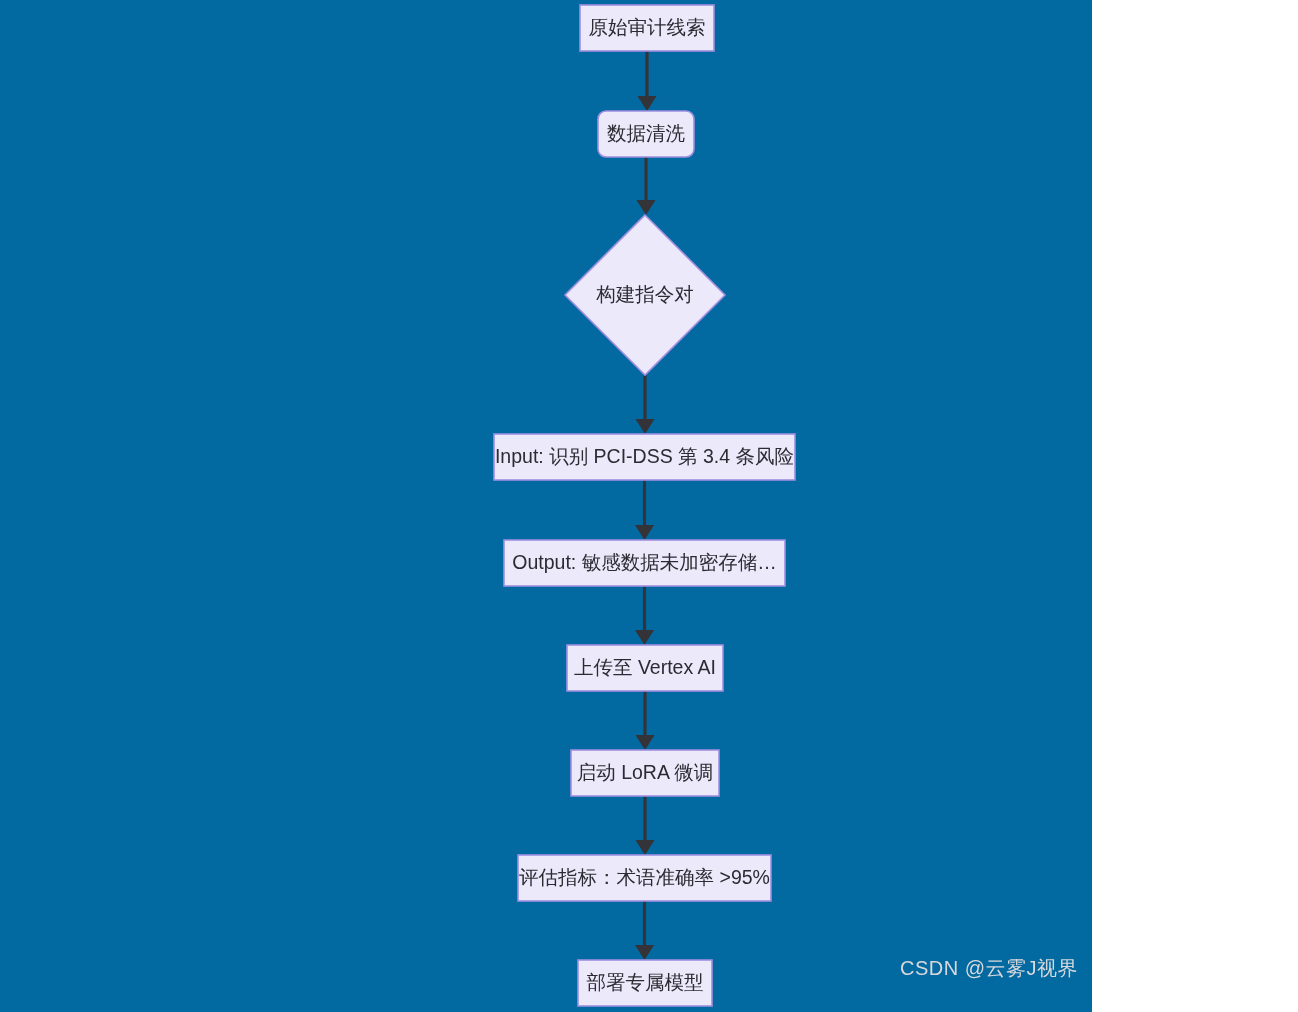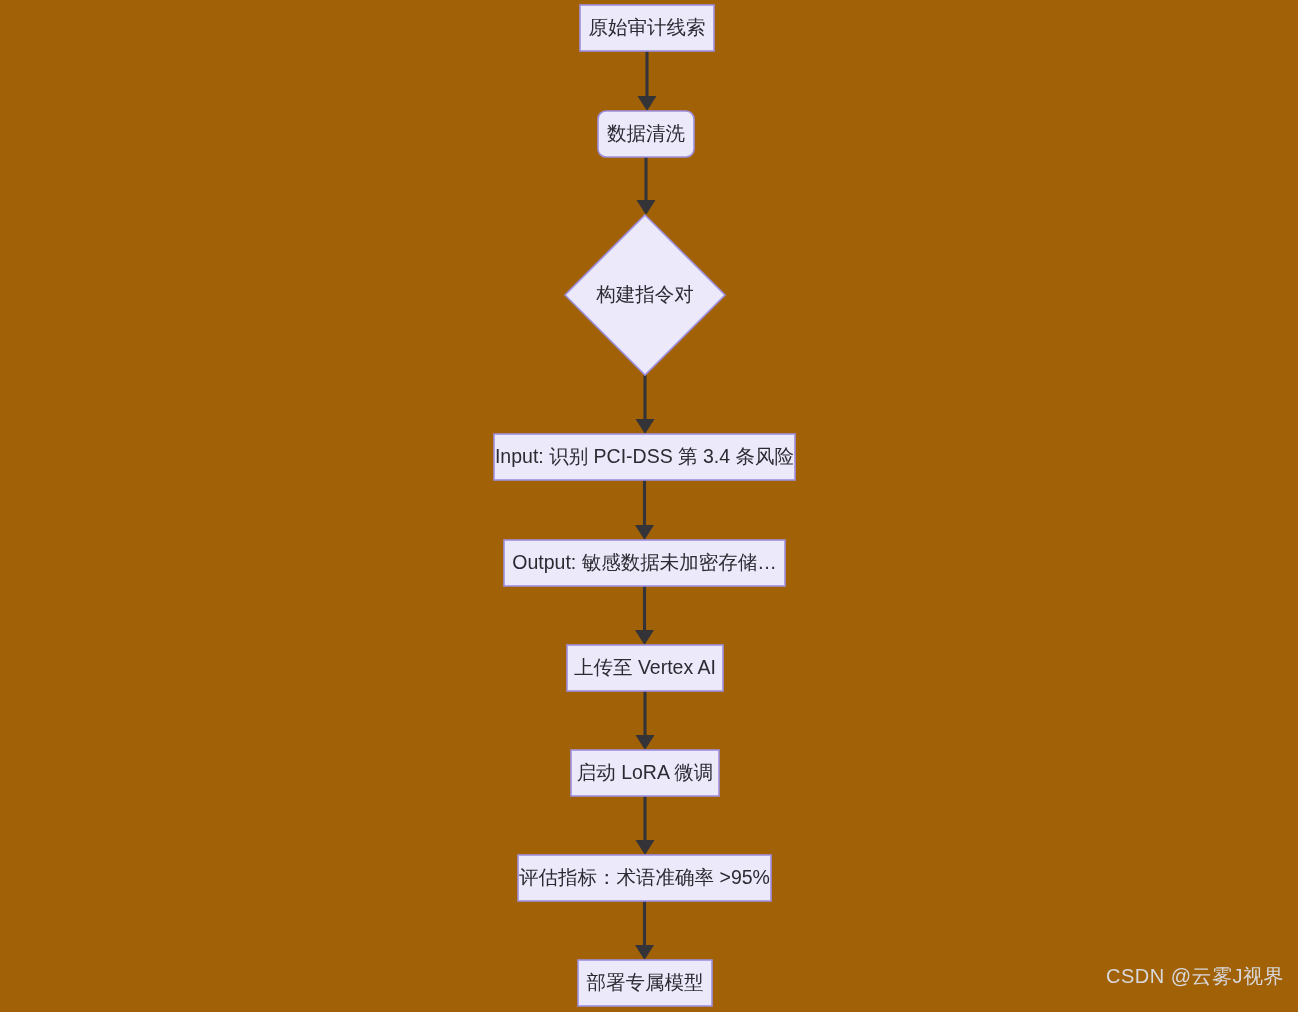--- a/index.html
+++ b/index.html
@@ -6,23 +6,23 @@
   html, body {
     margin: 0;
     padding: 0;
     background: #ffffff;
   }
   body {
     font-family: "Liberation Sans", "DejaVu Sans", sans-serif;
   }
   #canvas {
     position: relative;
-    width: 1298px;
+    width: 1092px;
     height: 1012px;
-    background: #a16207;
+    background: #0369a1;
     overflow: hidden;
   }
   #flow-svg {
     position: absolute;
     top: 0;
     left: 0;
     width: 1298px;
     height: 1012px;
   }
   .node-shape {
@@ -43,21 +43,21 @@
     stroke-width: 3.1px;
     fill: none;
   }
   .edge-head {
     fill: #333338;
     stroke: none;
   }
   .watermark {
     position: absolute;
     right: 14px;
-    bottom: 22px;
+    bottom: 30px;
     font-family: "Liberation Sans", "DejaVu Sans", sans-serif;
     font-size: 20px;
     color: #d8d8dc;
     letter-spacing: 0.5px;
     user-select: none;
     white-space: nowrap;
   }
 </style>
 </head>
 <body>

